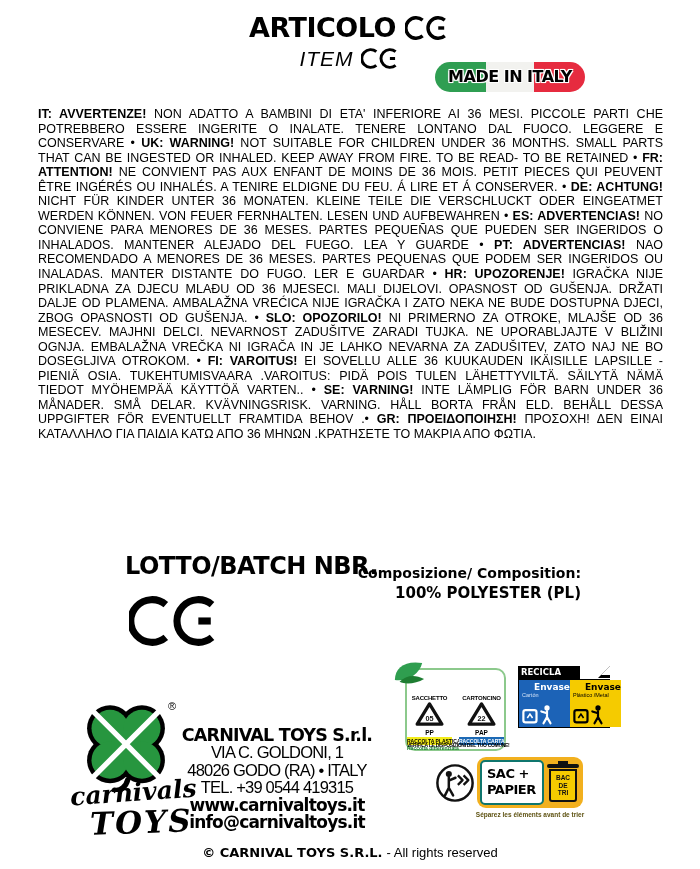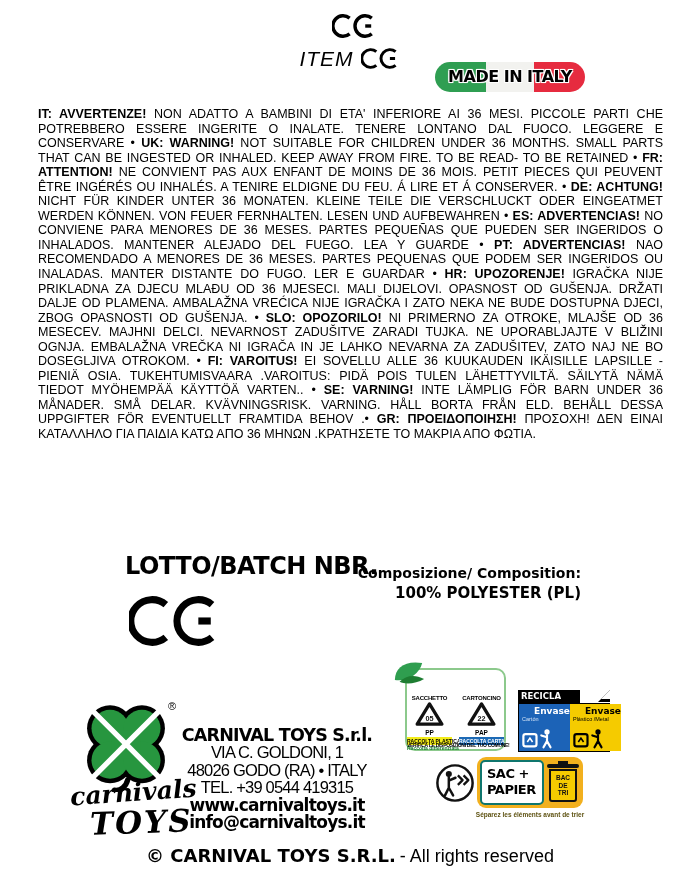--- a/index.html
+++ b/index.html
@@ -50,21 +50,21 @@
   .gb-tri { width:29px; height:26px; }
   .gb-mat { font-size:6.5px; font-weight:bold; margin-top:-2px; }
   .tag { display:block; font-size:5px; font-weight:bold; margin-top:1px; padding:1px 0; white-space:nowrap; }
   .tag-yellow { background:#f3ec19; color:#000; }
   .tag-blue { background:#1d6ab5; color:#fff; }
   .tag-extra { font-size:5px; font-weight:bold; color:#1e7d32; white-space:nowrap; }
   .gb-note { position:absolute; bottom:1px; left:0; width:100%; text-align:center;
              font-size:5px; font-weight:bold; letter-spacing:-0.3px; white-space:nowrap; }
 
   
-  .recicla { position:absolute; top:690px; left:518px; width:92px; height:46px; }
+  .recicla { position:absolute; top:666px; left:518px; width:92px; height:46px; }
   .recicla-title { position:absolute; top:0; left:0; width:62px; height:13px; background:#000;
                    color:#fff; font-family:"DejaVu Sans",sans-serif; font-weight:bold;
                    font-size:8.5px; line-height:13px; padding-left:3px; }
   .fold-b { position:absolute; top:0; right:0; width:0; height:0;
             border-bottom:12px solid #000; border-left:12px solid transparent; }
   .fold-w { position:absolute; top:0; right:0; width:0; height:0;
             border-bottom:9px solid #fff; border-left:9px solid transparent; }
   .recicla-panels { position:absolute; top:13px; left:0; width:92px; height:49px; display:flex;
                     border:1px solid #000; }
   .panel { flex:1; position:relative; padding:2px 0 0 3px; }
@@ -101,31 +101,31 @@
   .bin { position:absolute; right:6px; top:4px; width:28px; }
   .bin-handle { width:10px; height:3px; background:#111; margin:0 auto; }
   .bin-lid { height:4px; background:#111; border-radius:2px; margin:0 -2px; }
   .bin-body { border:2px solid #111; background:#f5cb00; height:33px; margin-top:1px;
               border-radius:0 0 3px 3px; font-size:6.5px; font-weight:bold; text-align:center;
               line-height:7.5px; padding-top:3px; color:#111; white-space:pre-line; }
   .sac-caption { position:absolute; top:811px; left:468px; width:124px; text-align:center;
                  font-size:6.5px; font-weight:bold; color:#5f5313; }
 
   
-  .footer { position:absolute; top:845px; left:0; width:100%; text-align:center; font-size:18px; }
+  .footer { position:absolute; top:845px; left:0; width:100%; text-align:center; font-size:13px; }
   .footer b { font-family:"DejaVu Sans",sans-serif; font-weight:bold; }
   .footer span { margin-left:4px; }
 </style>
 </head>
 <body>
 
 <div class="page">
 
   <div class="title-row">
-    <svg class="ce-small" viewBox="0 0 108 64">
+    <span class="t">ARTICOLO</span><svg class="ce-small" viewBox="0 0 108 64">
         <path d="M41.4 13.6 A24 24 0 1 0 41.4 50.4" fill="none" stroke="#000" stroke-width="8"></path>
         <path d="M93.4 13.6 A24 24 0 1 0 93.4 50.4" fill="none" stroke="#000" stroke-width="8"></path>
         <line x1="78" y1="32" x2="92" y2="32" stroke="#000" stroke-width="8"></line>
       </svg>
   </div>
   <div class="subtitle-row">
     <span class="t">ITEM</span><svg class="ce-item" viewBox="0 0 108 64">
         <path d="M41.4 13.6 A24 24 0 1 0 41.4 50.4" fill="none" stroke="#000" stroke-width="8"></path>
         <path d="M93.4 13.6 A24 24 0 1 0 93.4 50.4" fill="none" stroke="#000" stroke-width="8"></path>
         <line x1="78" y1="32" x2="92" y2="32" stroke="#000" stroke-width="8"></line>

